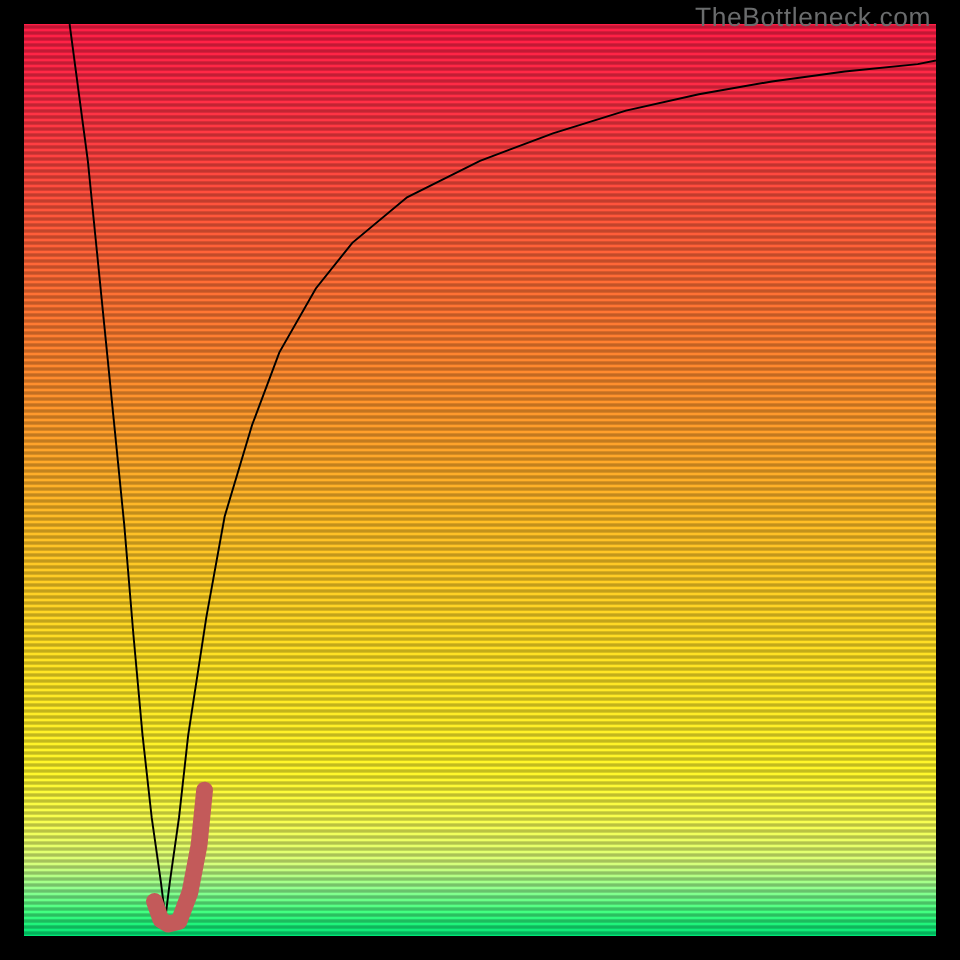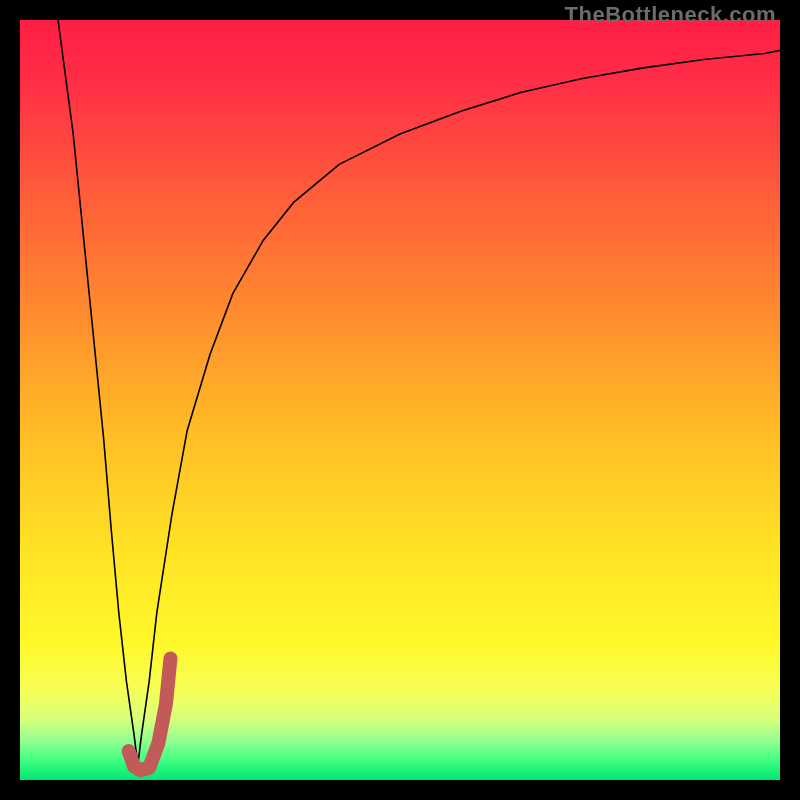--- a/index.html
+++ b/index.html
@@ -28,21 +28,21 @@
   
   .grad-row {
     width: 100%;
     height: 1px;
   }
   .watermark {
     position: absolute;
     top: 2px;
     right: 24px;
     font-size: 22px;
-    font-weight: 700;
+    font-weight: 400;
     color: #6a6c6d;
     letter-spacing: 0.5px;
     pointer-events: none;
   }
   svg.curves {
     position: absolute;
     left: 0;
     top: 0;
     width: 760px;
     height: 760px;

